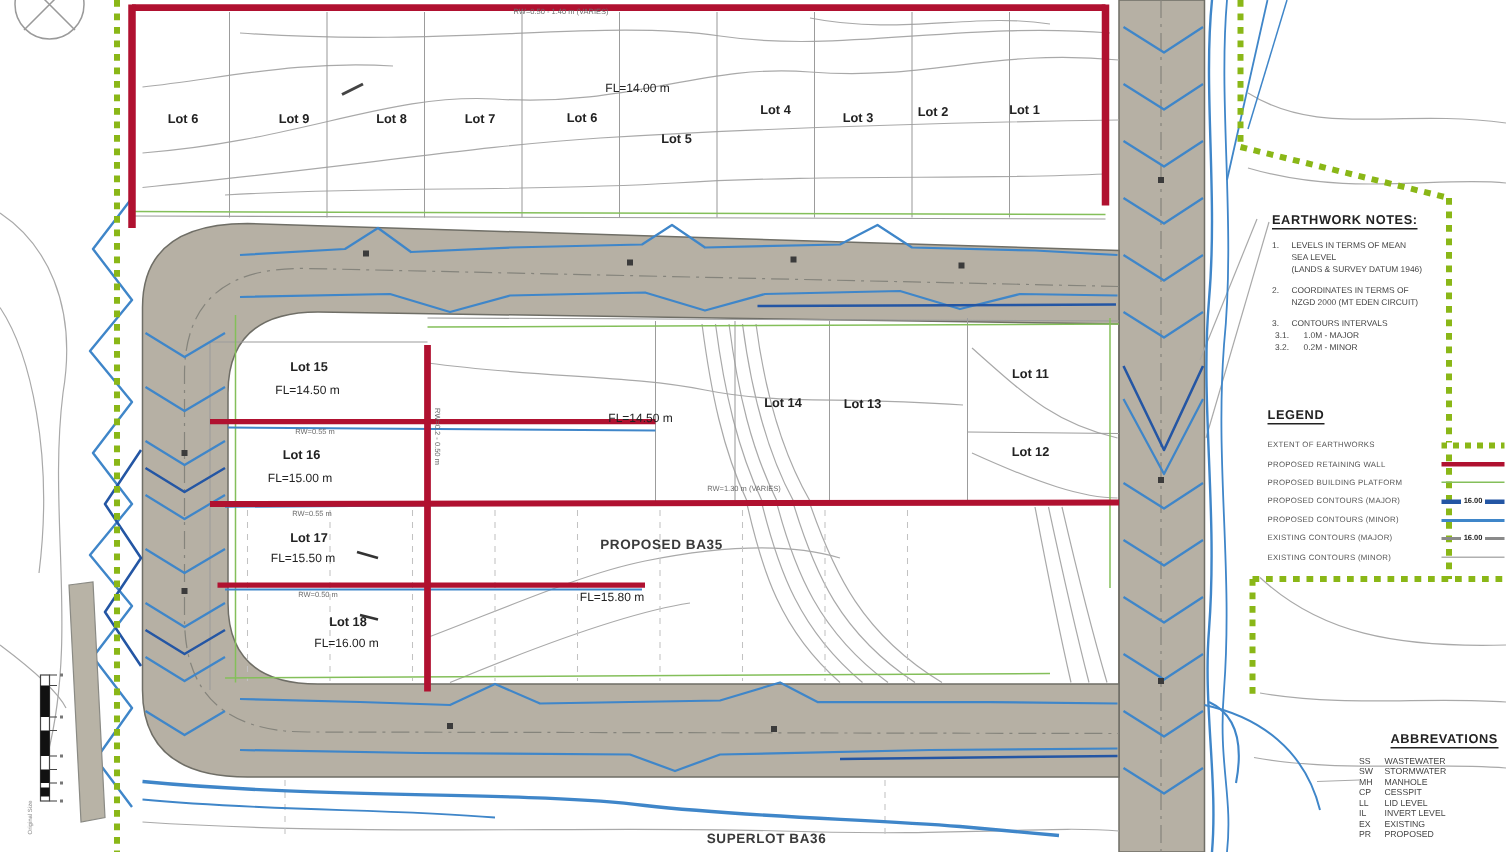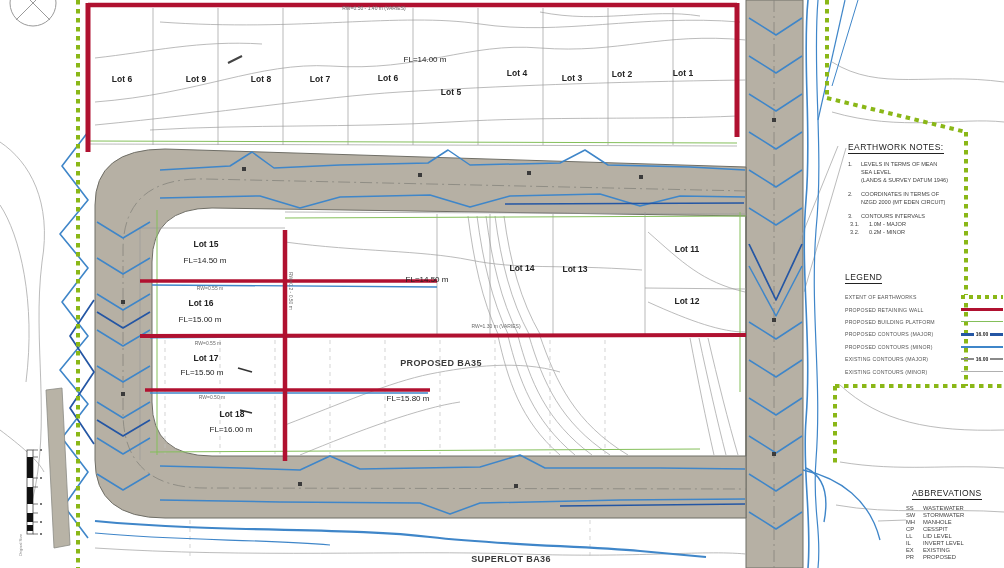--- a/index.html
+++ b/index.html
@@ -28,21 +28,21 @@
   .road-fill{fill:var(--road,#b6b0a4);stroke:#6f6e66;stroke-width:1;}
   .lbl{position:absolute;transform:translate(-50%,-50%);white-space:nowrap;color:#333;}
   .lot{font-size:8.5px;font-weight:700;color:#222;}
   .fl{font-size:8px;font-weight:400;color:#222;}
   .big{font-size:9px;font-weight:700;color:#3a3a3a;letter-spacing:.4px;}
   .s5{font-size:5px;color:#6b6b6b;}
   .rot90{transform:translate(-50%,-50%) rotate(90deg);}
   .rotm90{transform:translate(-50%,-50%) rotate(-90deg);font-size:4px;color:#888;}
   
   .panel{position:absolute;color:#444;}
-  .hd{display:inline-block;font-size:8.5px;font-weight:400;color:#222;
+  .hd{display:inline-block;font-size:8.5px;font-weight:700;color:#222;
       border-bottom:1.2px solid #222;padding-bottom:1px;letter-spacing:.4px;}
   #notes{left:848px;top:136px;width:152px;}
   .nrow{display:flex;line-height:8px;}
   .nrow.gap{margin-top:6px;}
   .nn{width:13px;font-size:5.6px;flex:none;}
   .sub .nn{width:13px;padding-left:2px;}
   .sub .nt{padding-left:6px;}
   .nt{font-size:5.6px;}
   #notes .list{margin-top:6px;}
   #legend{left:845px;top:266px;width:158px;}
@@ -52,21 +52,21 @@
   .lg-swatch{width:42px;display:flex;align-items:center;justify-content:center;flex:none;}
   .sw-extent{height:4px;background:repeating-linear-gradient(90deg,var(--earthworks_boundary,#8ab717) 0 4px,#fff 4px 8px);}
   .sw-wall{height:3px;background:var(--retaining_wall,#b01130);}
   .sw-plat{height:1px;background:var(--building_platform,#84bf5a);}
   .sw-pmin{height:2px;background:var(--proposed_contour_minor,#3f86c9);}
   .sw-emin{height:1px;background:#b0b0b0;}
   .seg-maj{height:2.5px;background:var(--proposed_contour_major,#2456a4);flex:1;}
   .seg-gray{height:1.5px;background:#8a8a8a;flex:1;}
   .sw-val{font-size:5px;font-weight:700;color:#222;padding:0 1.5px;font-style:normal;}
   #abbrev{left:906px;top:482px;width:98px;text-align:left;}
-  #abbrev .hd{margin-left:6px;}
+  #abbrev .hd{margin-left:21px;}
   #abbrev .list{margin-top:5px;}
   .ab-row{display:flex;line-height:7px;}
   .ab-abbr{width:17px;font-size:5.8px;flex:none;}
   .ab-term{font-size:5.8px;}
 </style>
 </head>
 <body>
 
 <div id="sheet">
 

